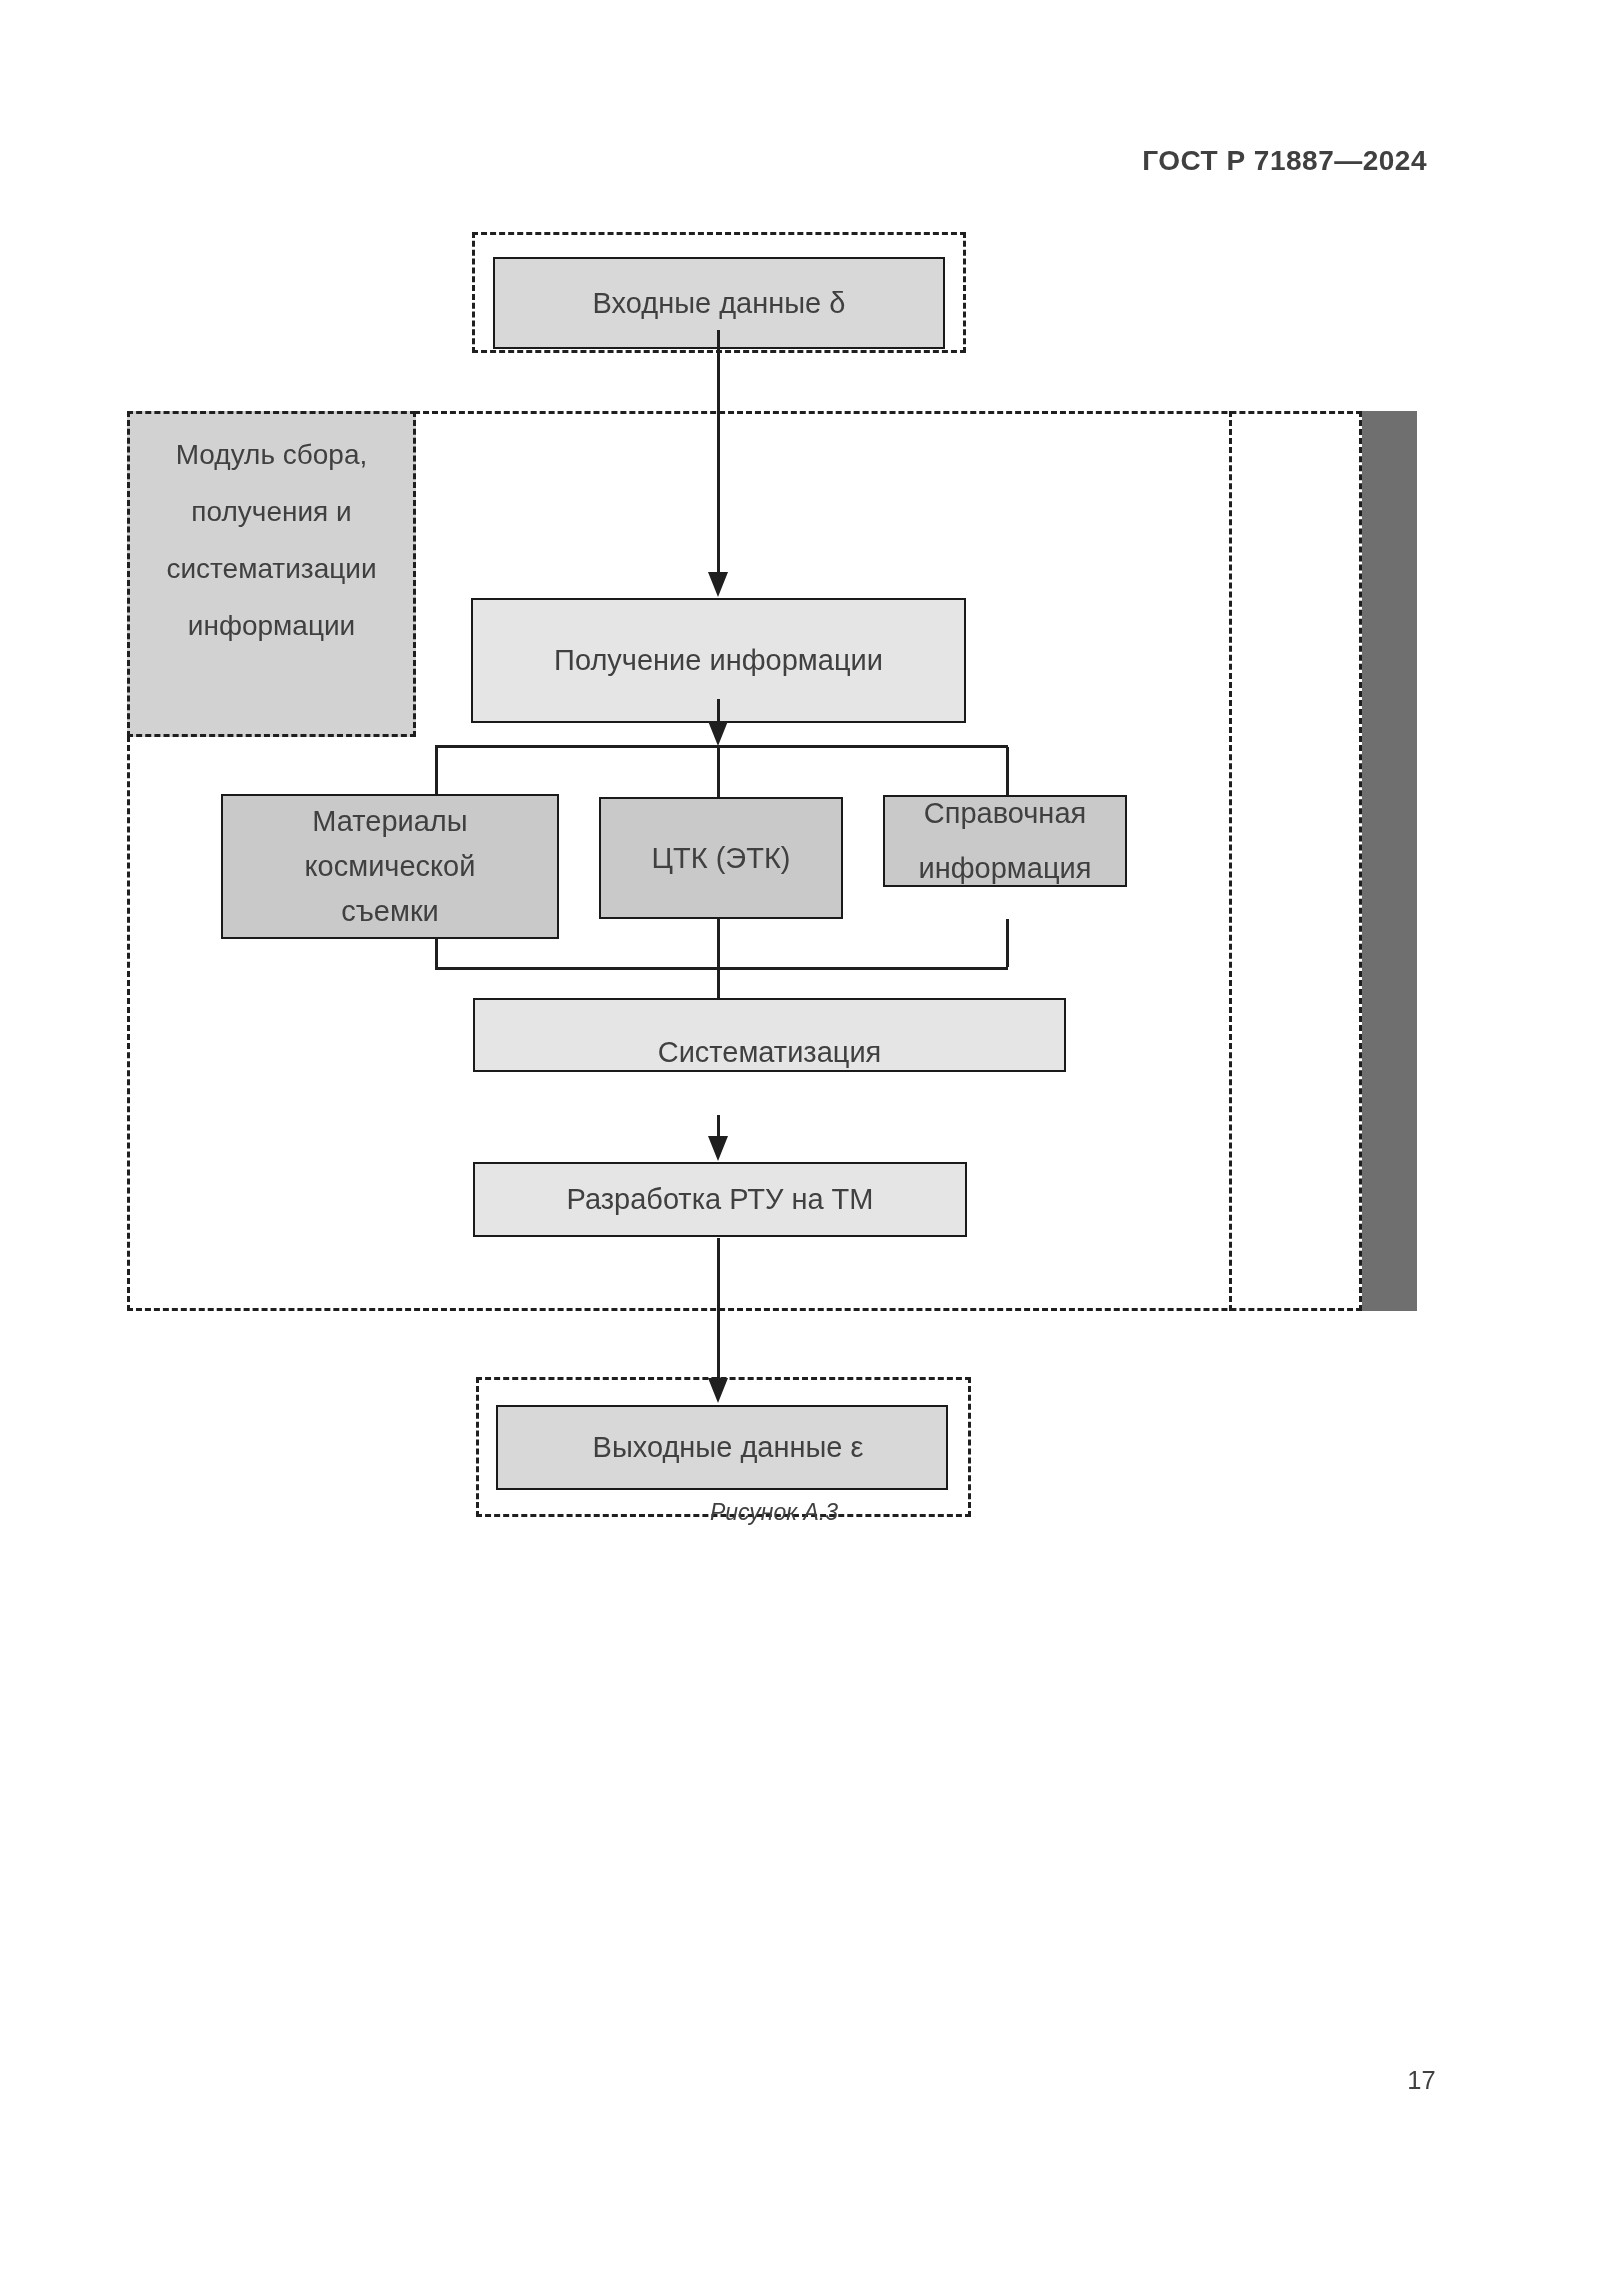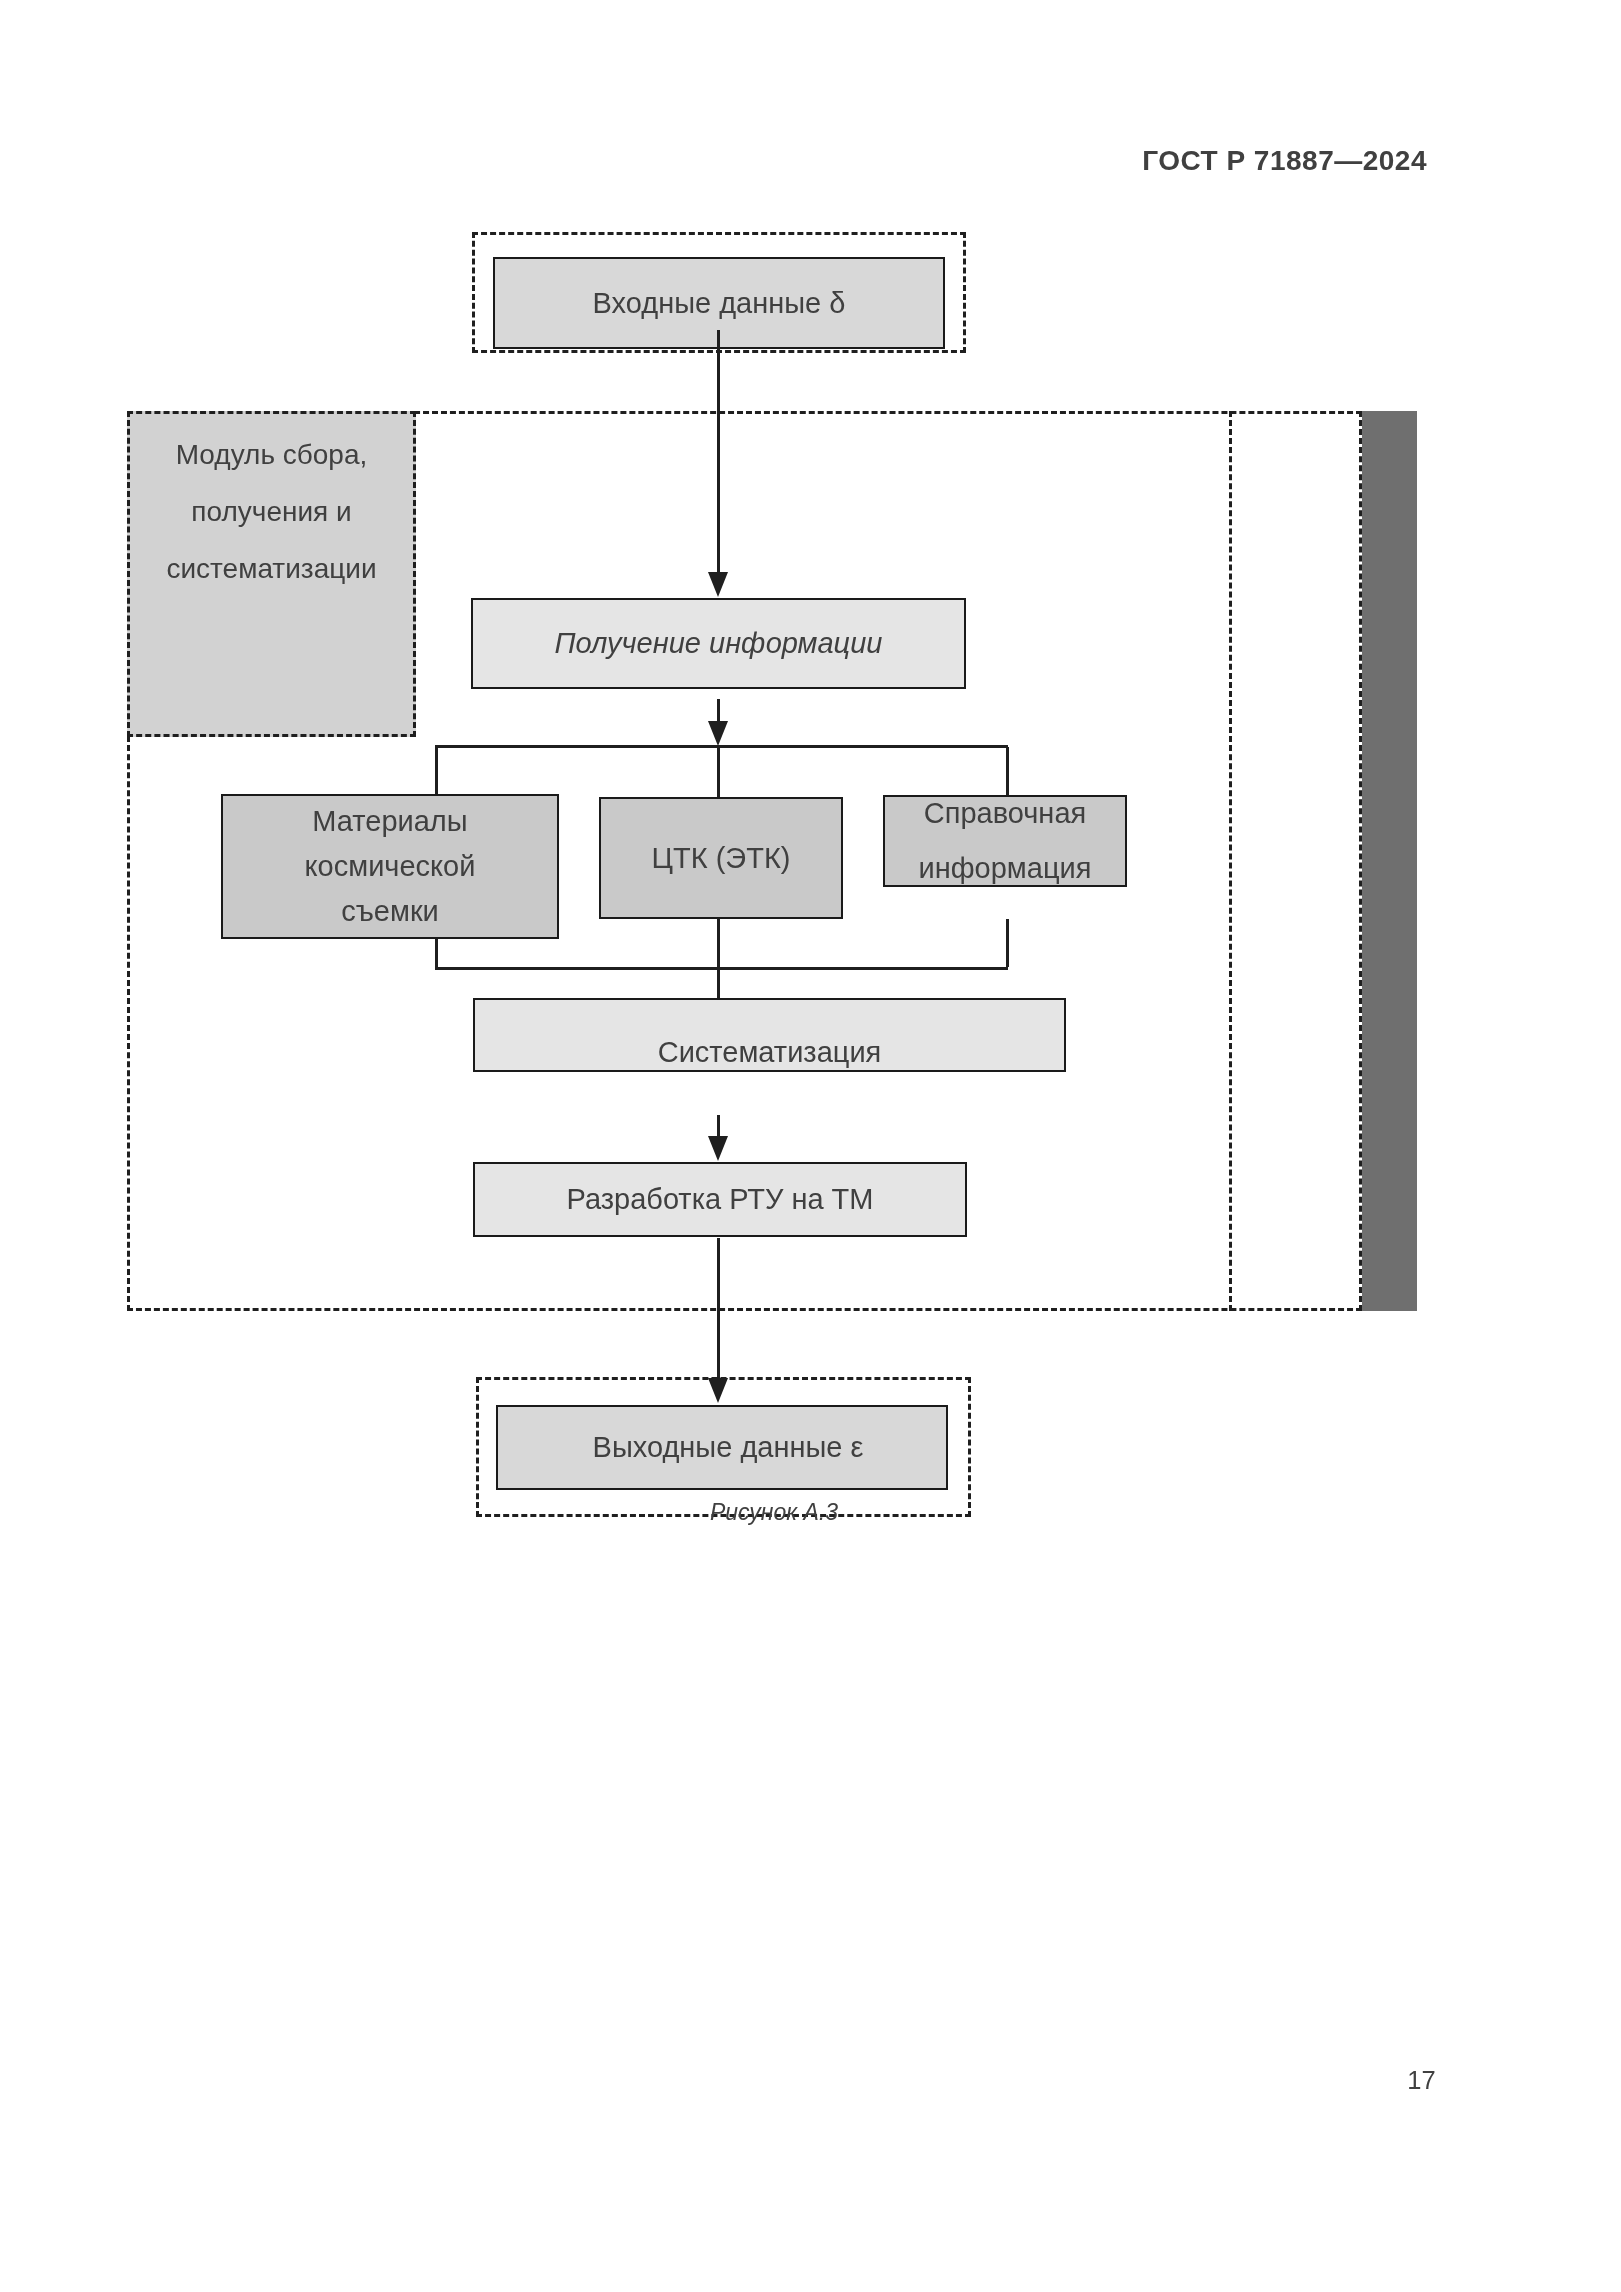--- a/index.html
+++ b/index.html
@@ -52,23 +52,24 @@
   <div class="ah" style="left:708px;top:572px;"></div>
 
   <div class="dashed" style="left:127px;top:411px;width:1235px;height:900px;"></div>
   <div class="divider" style="left:1229px;top:411px;height:900px;"></div>
   <div class="bar" style="left: 1362px; top: 411px; width: 55px; height: 900px; background-color: rgb(111, 111, 111);"></div>
 
   <div class="module-label" style="background-color: rgb(210, 210, 210);">
     <div>Модуль сбора,</div>
     <div>получения и</div>
     <div>систематизации</div>
+    <div>информации</div>
   </div>
 
-  <div class="node" style="left: 471px; top: 598px; width: 495px; height: 91px; background-color: rgb(229, 229, 229); font-style: italic;">
+  <div class="node" style="left: 471px; top: 598px; width: 495px; height: 125px; background-color: rgb(229, 229, 229);">
     <span>Получение информации</span>
   </div>
 
   <div class="vl" style="left:717px;top:699px;height:27.4px;"></div>
   <div class="ah" style="left:708px;top:721px;"></div>
 
   <div class="hl" style="left:435px;top:745px;width:573px;"></div>
   <div class="vl" style="left:435px;top:747px;height:47px;"></div>
   <div class="vl" style="left:717px;top:747px;height:50px;"></div>
   <div class="vl" style="left:1006px;top:747px;height:48px;"></div>

